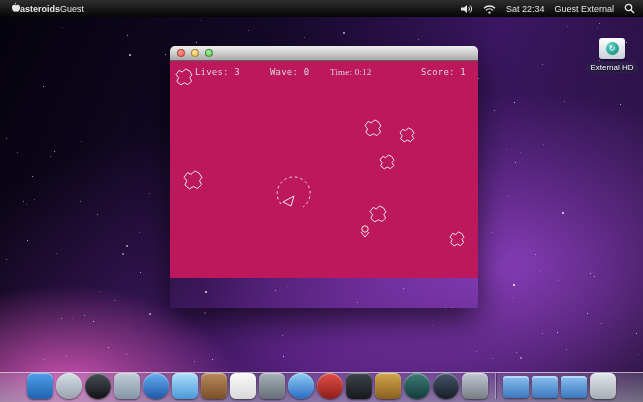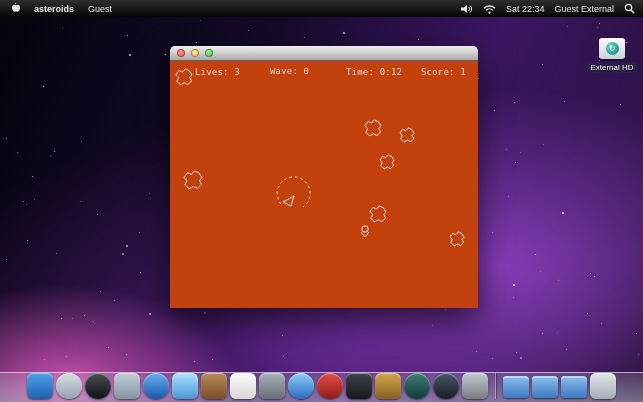--- a/index.html
+++ b/index.html
@@ -13,41 +13,41 @@
       radial-gradient(ellipse 430px 250px at 78% 66%, rgba(152,70,205,0.80), rgba(152,70,205,0) 70%),
       radial-gradient(ellipse 520px 320px at 45% 88%, rgba(95,35,135,0.70), rgba(95,35,135,0) 75%),
       radial-gradient(ellipse 320px 220px at 96% 30%, rgba(58,24,92,0.55), rgba(58,24,92,0) 70%),
       linear-gradient(115deg,#04020b 0%,#150a2a 35%,#3c1663 62%,#13081f 100%);}
   .star{position:absolute;background:#fff;border-radius:50%;}
 
   
   .menubar{position:absolute;top:0;left:0;right:0;height:17px;z-index:30;
     background:linear-gradient(#2e2e2e,#050505);color:#e6e6e6;font-size:9px;
     display:flex;align-items:center;}
-  .mb-left{display:flex;align-items:center;gap:14px;padding-left:9px;}
+  .mb-left{display:flex;align-items:center;padding-left:9px;}
   .mb-right{margin-left:auto;display:flex;align-items:center;gap:10px;padding-right:8px;}
   .mb-app{font-weight:bold;}
   .mb-item{cursor:default;}
   .mb-icon{display:flex;align-items:center;}
 
   
   .window{position:absolute;left:170px;top:46px;width:308px;height:262px;z-index:20;
     border-radius:5px 5px 2px 2px;box-shadow:0 12px 32px rgba(0,0,0,0.65);}
   .titlebar{height:14px;border-radius:5px 5px 0 0;
     background:linear-gradient(#efefef,#cbcbcb 55%,#a9a9a9);
     border-bottom:1px solid #5f5f5f;display:flex;align-items:center;gap:6px;padding-left:7px;}
   .tl{width:8px;height:8px;border-radius:50%;border:1px solid rgba(0,0,0,0.35);box-sizing:border-box;}
   .tl.red{background:radial-gradient(circle at 35% 30%,#ff9a93,#f8544a);}
   .tl.yellow{background:radial-gradient(circle at 35% 30%,#ffe9a8,#f5b62e);}
   .tl.green{background:radial-gradient(circle at 35% 30%,#b7f0a8,#37c23c);}
-  .game{position:relative;width:100%;height:247px;background:#c2410c;}
+  .game{position:relative;width:100%;height:217px;background:#be185d;}
   .game svg{position:absolute;inset:0;}
   .hud span{position:absolute;top:6px;color:#d9d9d9;
     font:9px "DejaVu Sans Mono",monospace;letter-spacing:0.2px;}
-  .hud .lives{left:25px;} .hud .wave{left:100px;font-family:Liberation Mono, monospace;} .hud .time{left:176px;} .hud .score{left:251px;}
+  .hud .lives{left:25px;} .hud .wave{left:100px;} .hud .time{left:160px;font-family:Liberation Serif, serif;} .hud .score{left:251px;}
 
   
   .ext-hd{position:absolute;left:585px;top:38px;width:54px;z-index:10;
     display:flex;flex-direction:column;align-items:center;}
   .ext-hd-img{width:26px;height:21px;border-radius:3px;
     background:linear-gradient(#fdfdfd,#c9d2da);box-shadow:0 1px 2px rgba(0,0,0,0.6);
     display:flex;align-items:center;justify-content:center;}
   .ext-hd-badge{width:13px;height:13px;border-radius:50%;
     background:radial-gradient(circle at 35% 30%,#5fd6c9,#0d7f74);
     display:flex;align-items:center;justify-content:center;color:#fff;font-size:8px;line-height:1;}

